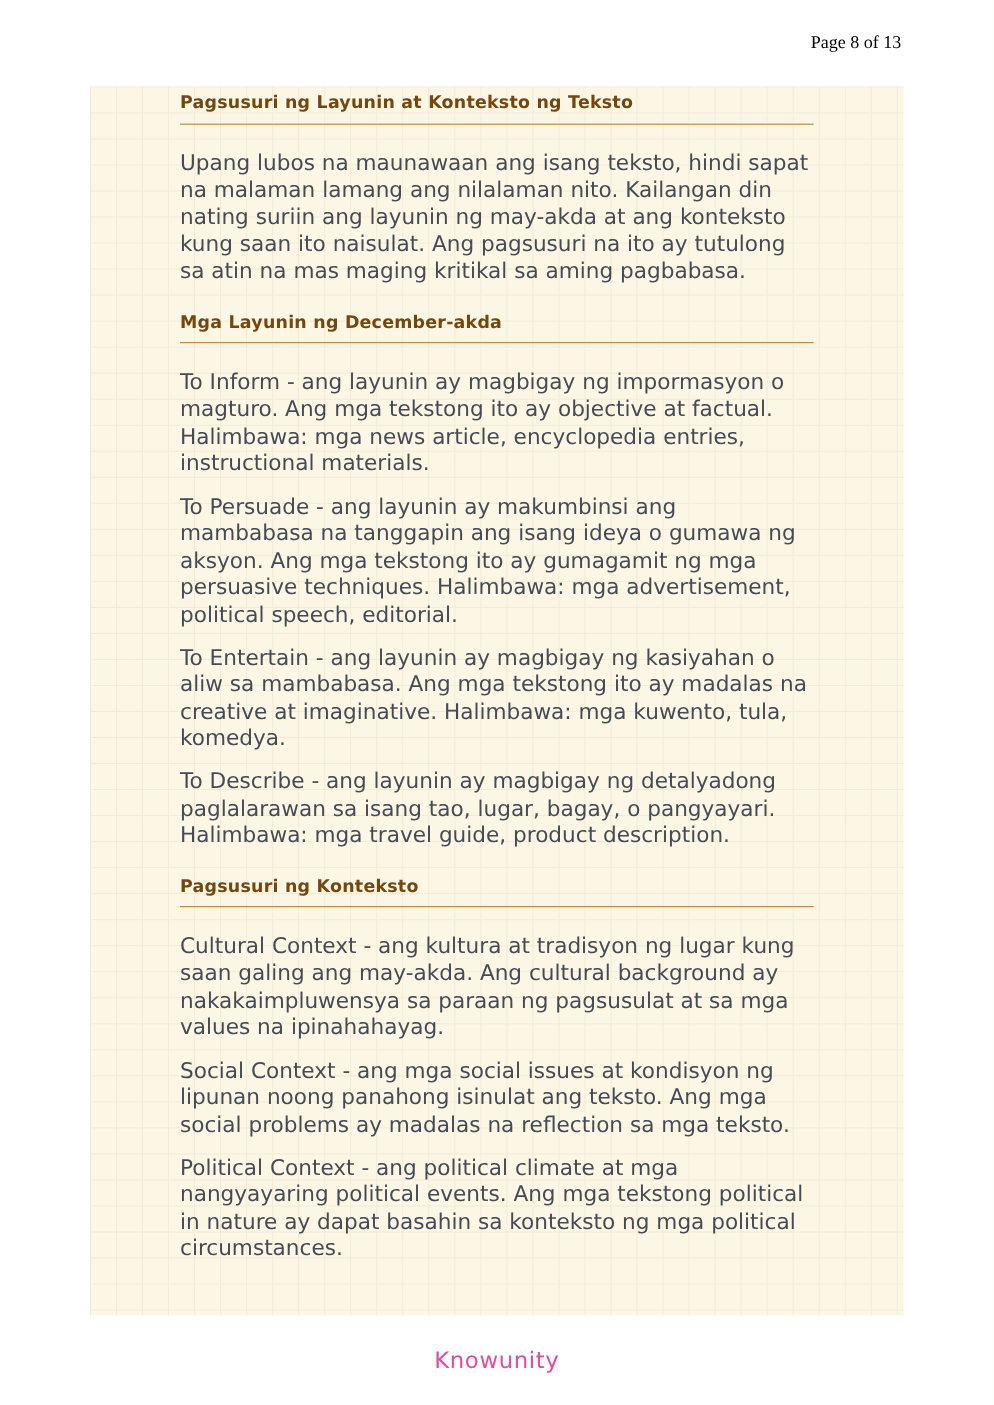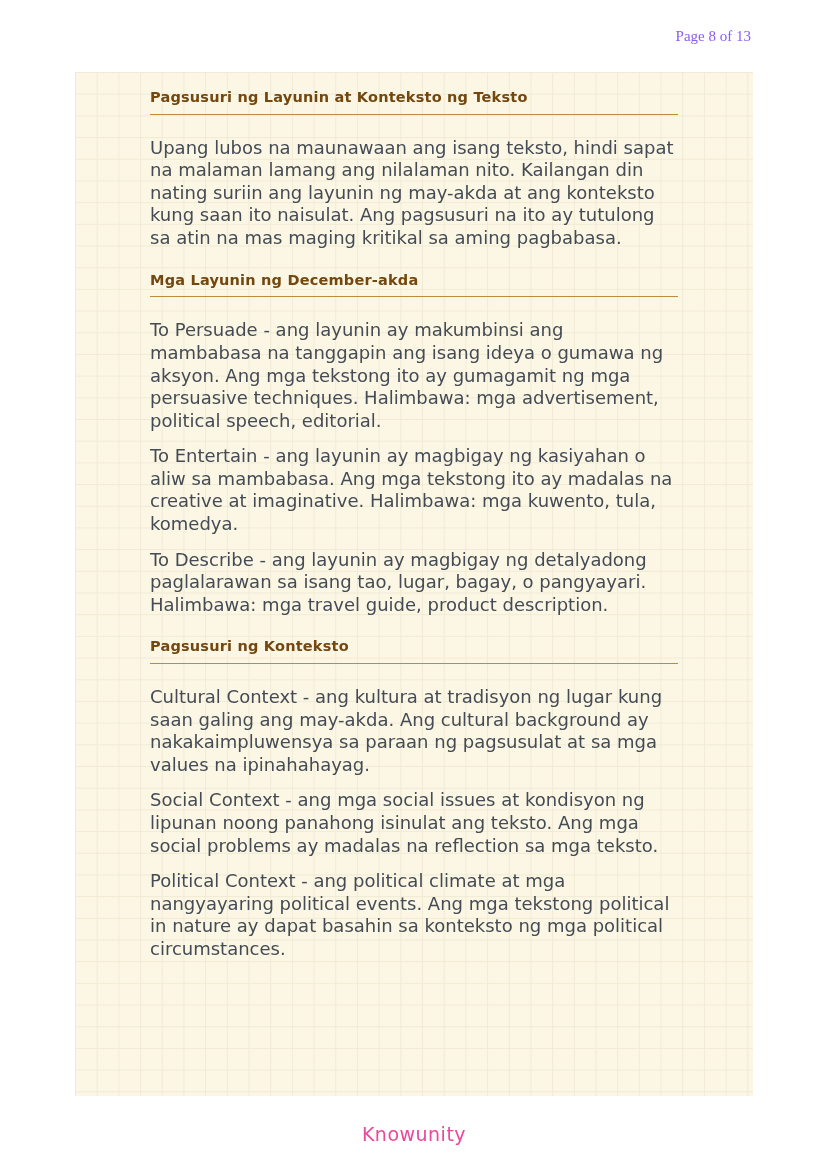--- a/index.html
+++ b/index.html
@@ -10,21 +10,21 @@
     position: relative;
     font-family: "DejaVu Sans", sans-serif;
     overflow: hidden;
   }
   .page-indicator {
     position: absolute;
     top: 28px;
     right: 77px;
     font-family: "Liberation Serif", serif;
     font-size: 15px;
-    color: #8b5cf6;
+    color: #000000;
   }
   .paper {
     position: absolute;
     left: 75px;
     top: 72px;
     width: 678px;
     height: 1024px;
     background-color: #fbf7e4;
     background-image:
       linear-gradient(to right, #f1ebd5 1px, transparent 1px),
@@ -41,21 +41,21 @@
   .content h2 {
     font-size: 14.5px;
     line-height: 1.15;
     font-weight: bold;
     color: #74470f;
     letter-spacing: 0.2px;
     padding-bottom: 8px;
     border-bottom: 1.5px solid #c18a3a;
     margin: 22px 0 22px 0;
   }
-  .content h2:first-child { margin-top: 11px; }
+  .content h2:first-child { margin-top: 0; }
   .content p {
     font-size: 18px;
     line-height: 22.6px;
     color: #454b55;
     margin: 0 0 13px 0;
   }
   .footer-brand {
     position: absolute;
     top: 1123px;
     left: 0;
@@ -69,20 +69,21 @@
 </head>
 <body>
 
 <div class="page-indicator">Page 8 of 13</div>
 
 <div class="paper">
   <div class="content">
       <h2>Pagsusuri ng Layunin at Konteksto ng Teksto</h2>
       <p>Upang lubos na maunawaan ang isang teksto, hindi sapat na malaman lamang ang nilalaman nito. Kailangan din nating suriin ang layunin ng may-akda at ang konteksto kung saan ito naisulat. Ang pagsusuri na ito ay tutulong sa atin na mas maging kritikal sa aming pagbabasa.</p>
       <h2>Mga Layunin ng December-akda</h2>
+      <p>To Inform - ang layunin ay magbigay ng impormasyon o magturo. Ang mga tekstong ito ay objective at factual. Halimbawa: mga news article, encyclopedia entries, instructional materials.</p>
       <p>To Persuade - ang layunin ay makumbinsi ang mambabasa na tanggapin ang isang ideya o gumawa ng aksyon. Ang mga tekstong ito ay gumagamit ng mga persuasive techniques. Halimbawa: mga advertisement, political speech, editorial.</p>
       <p>To Entertain - ang layunin ay magbigay ng kasiyahan o aliw sa mambabasa. Ang mga tekstong ito ay madalas na creative at imaginative. Halimbawa: mga kuwento, tula, komedya.</p>
       <p>To Describe - ang layunin ay magbigay ng detalyadong paglalarawan sa isang tao, lugar, bagay, o pangyayari. Halimbawa: mga travel guide, product description.</p>
       <h2>Pagsusuri ng Konteksto</h2>
       <p>Cultural Context - ang kultura at tradisyon ng lugar kung saan galing ang may-akda. Ang cultural background ay nakakaimpluwensya sa paraan ng pagsusulat at sa mga values na ipinahahayag.</p>
       <p>Social Context - ang mga social issues at kondisyon ng lipunan noong panahong isinulat ang teksto. Ang mga social problems ay madalas na reflection sa mga teksto.</p>
       <p>Political Context - ang political climate at mga nangyayaring political events. Ang mga tekstong political in nature ay dapat basahin sa konteksto ng mga political circumstances.</p>
     </div>
 </div>
 

